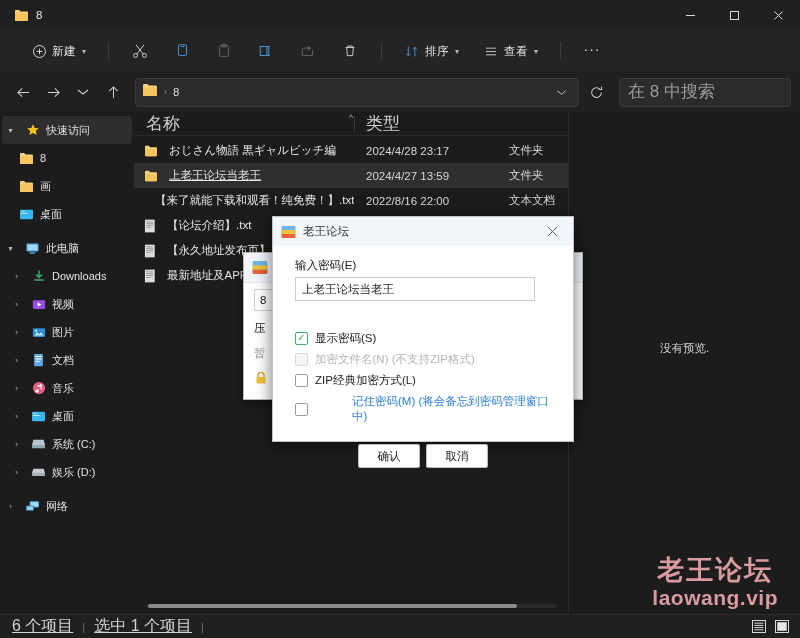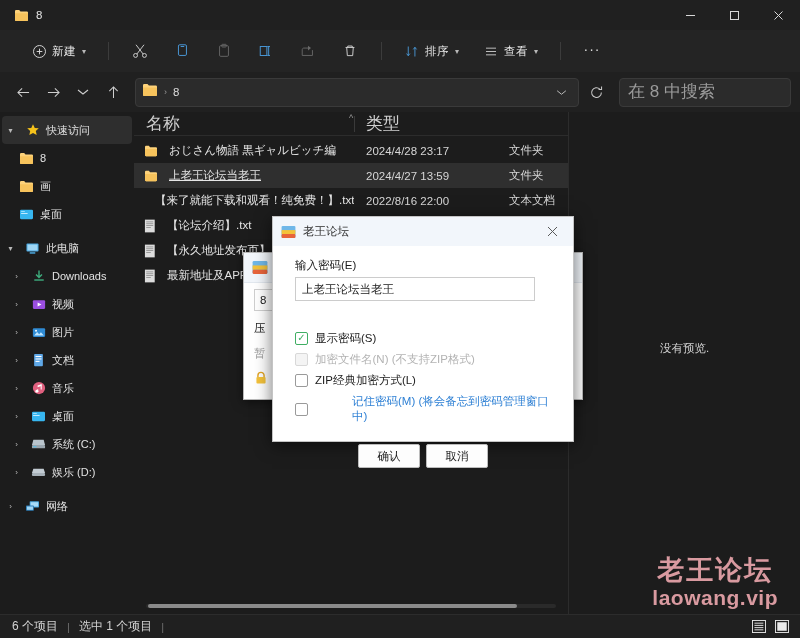--- a/index.html
+++ b/index.html
@@ -185,21 +185,21 @@
 
   
   .statusbar {
     height: 24px; flex: 0 0 24px;
     background: #202020;
     border-top: 1px solid #2c2c2c;
     display: flex; align-items: center;
     padding-left: 12px; gap: 9px;
     position: relative;
   }
-  .status-text { color: #d2d2d2; font-size: 12px; }
+  .status-text { color: #d2d2d2; font-size: 16px; text-decoration: underline; }
   .status-sep { color: #6e6e6e; font-size: 11px; }
   .view-btns { position: absolute; right: 10px; display: flex; gap: 6px; align-items: center;}
   .view-btn { width: 17px; height: 17px; display: flex; align-items: center; justify-content: center; }
 
   
   .dlg-back {
     position: absolute;
     left: 243px; top: 252px; width: 340px; height: 148px;
     background: #ffffff;
     border: 1px solid #b9b9b9;

